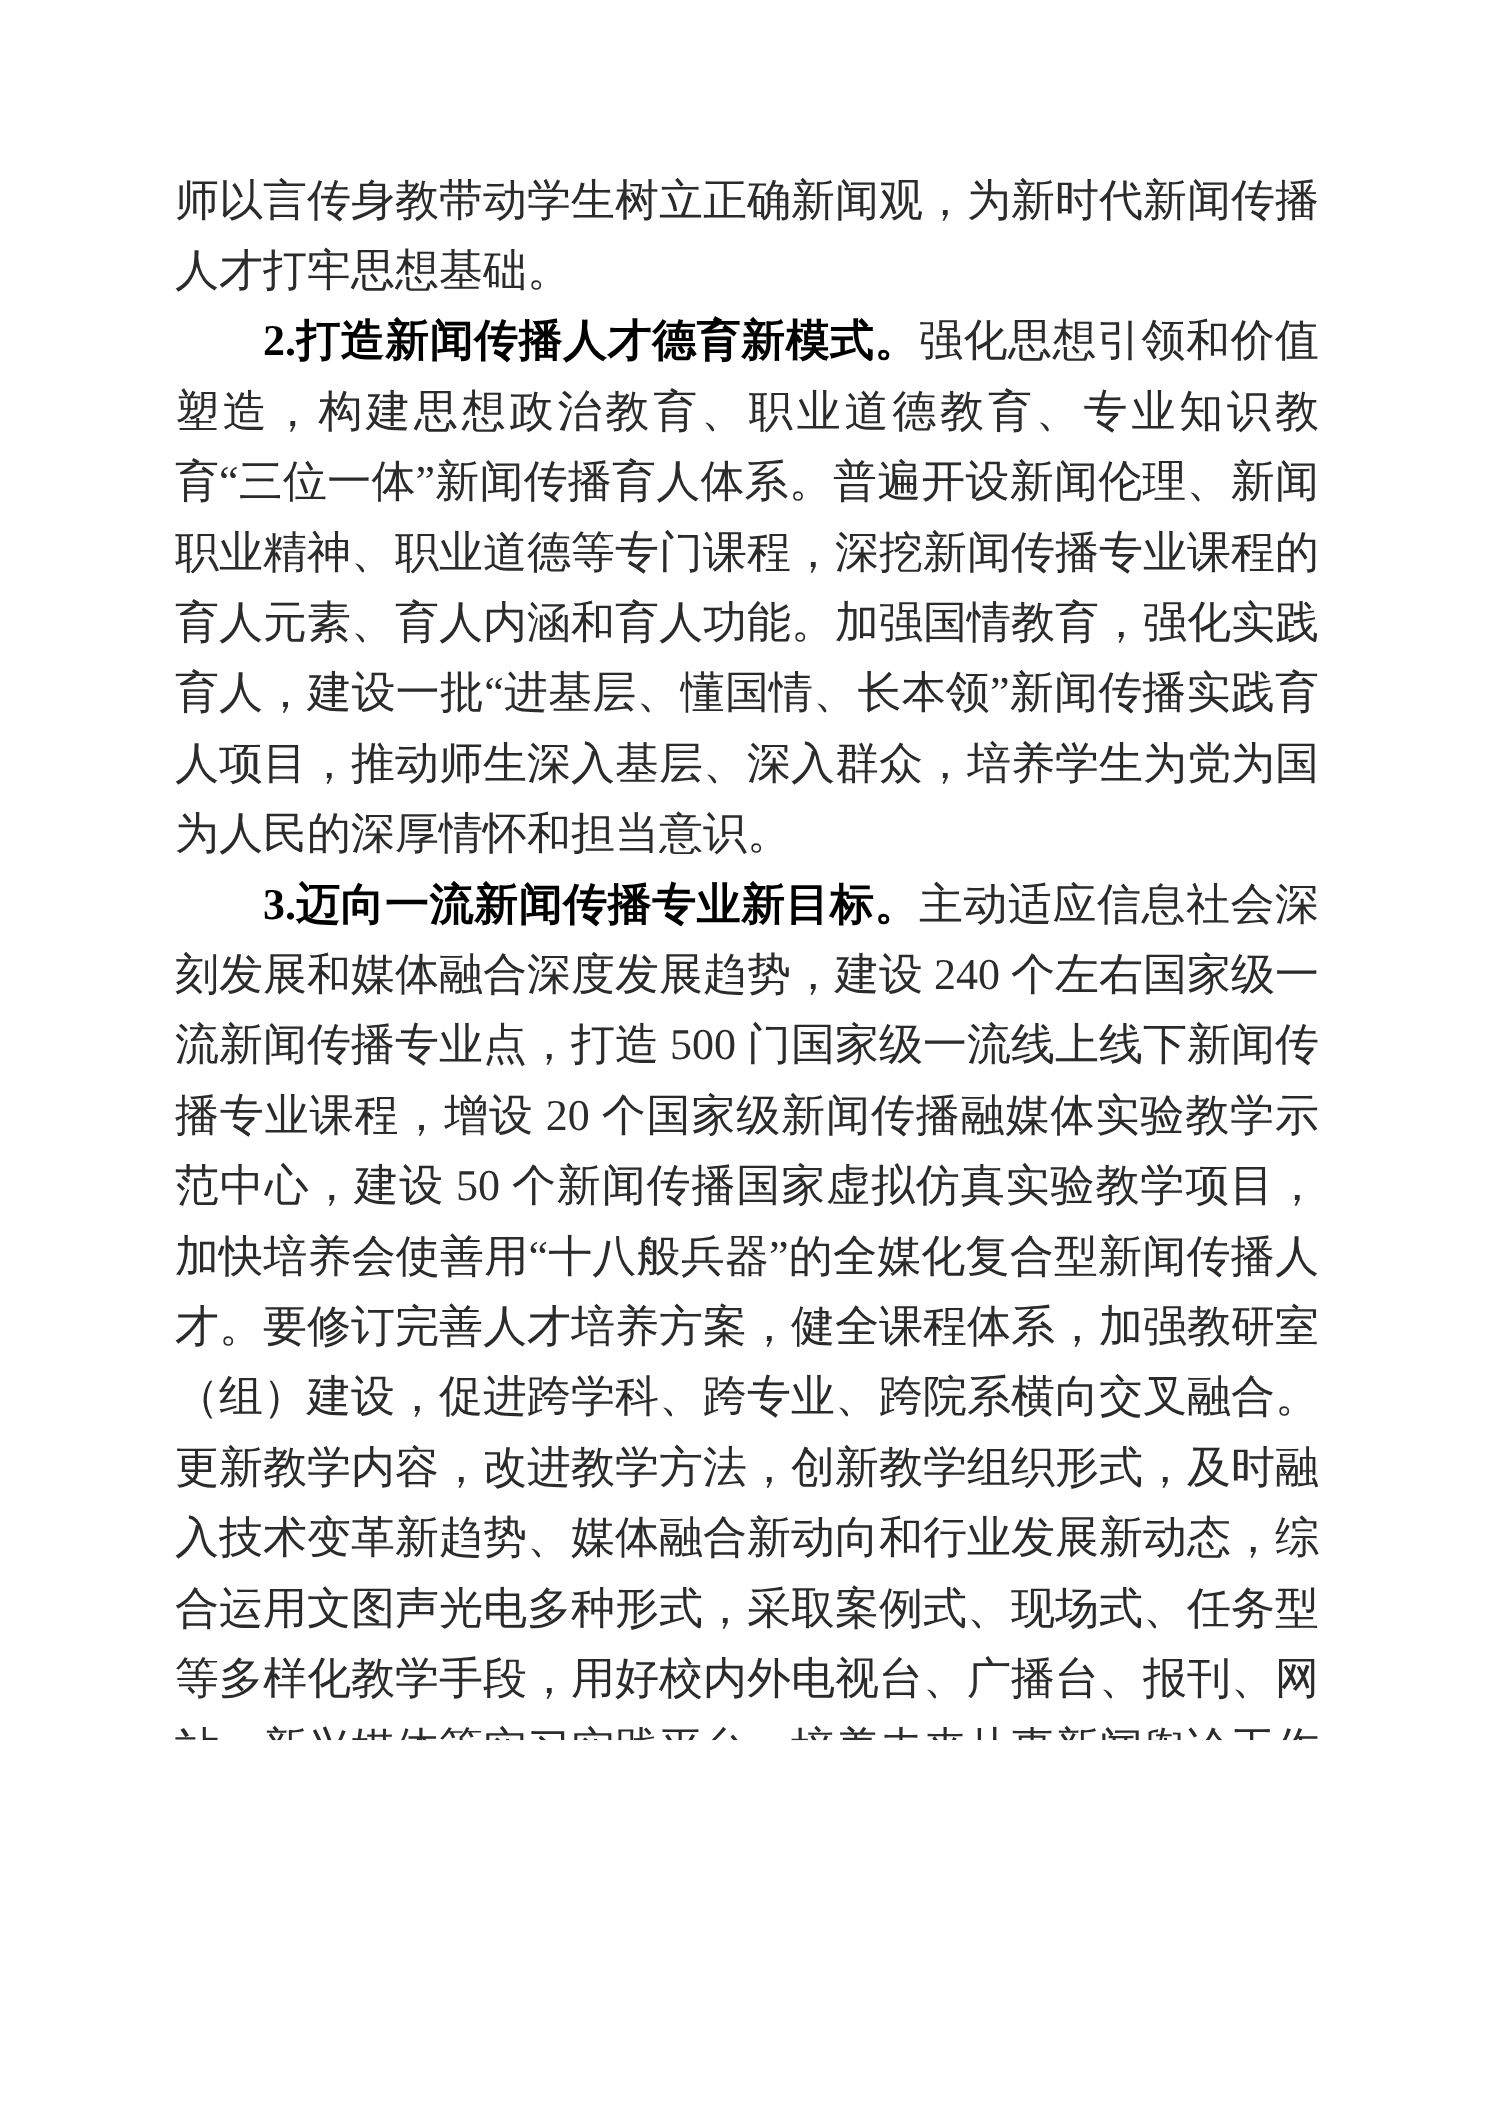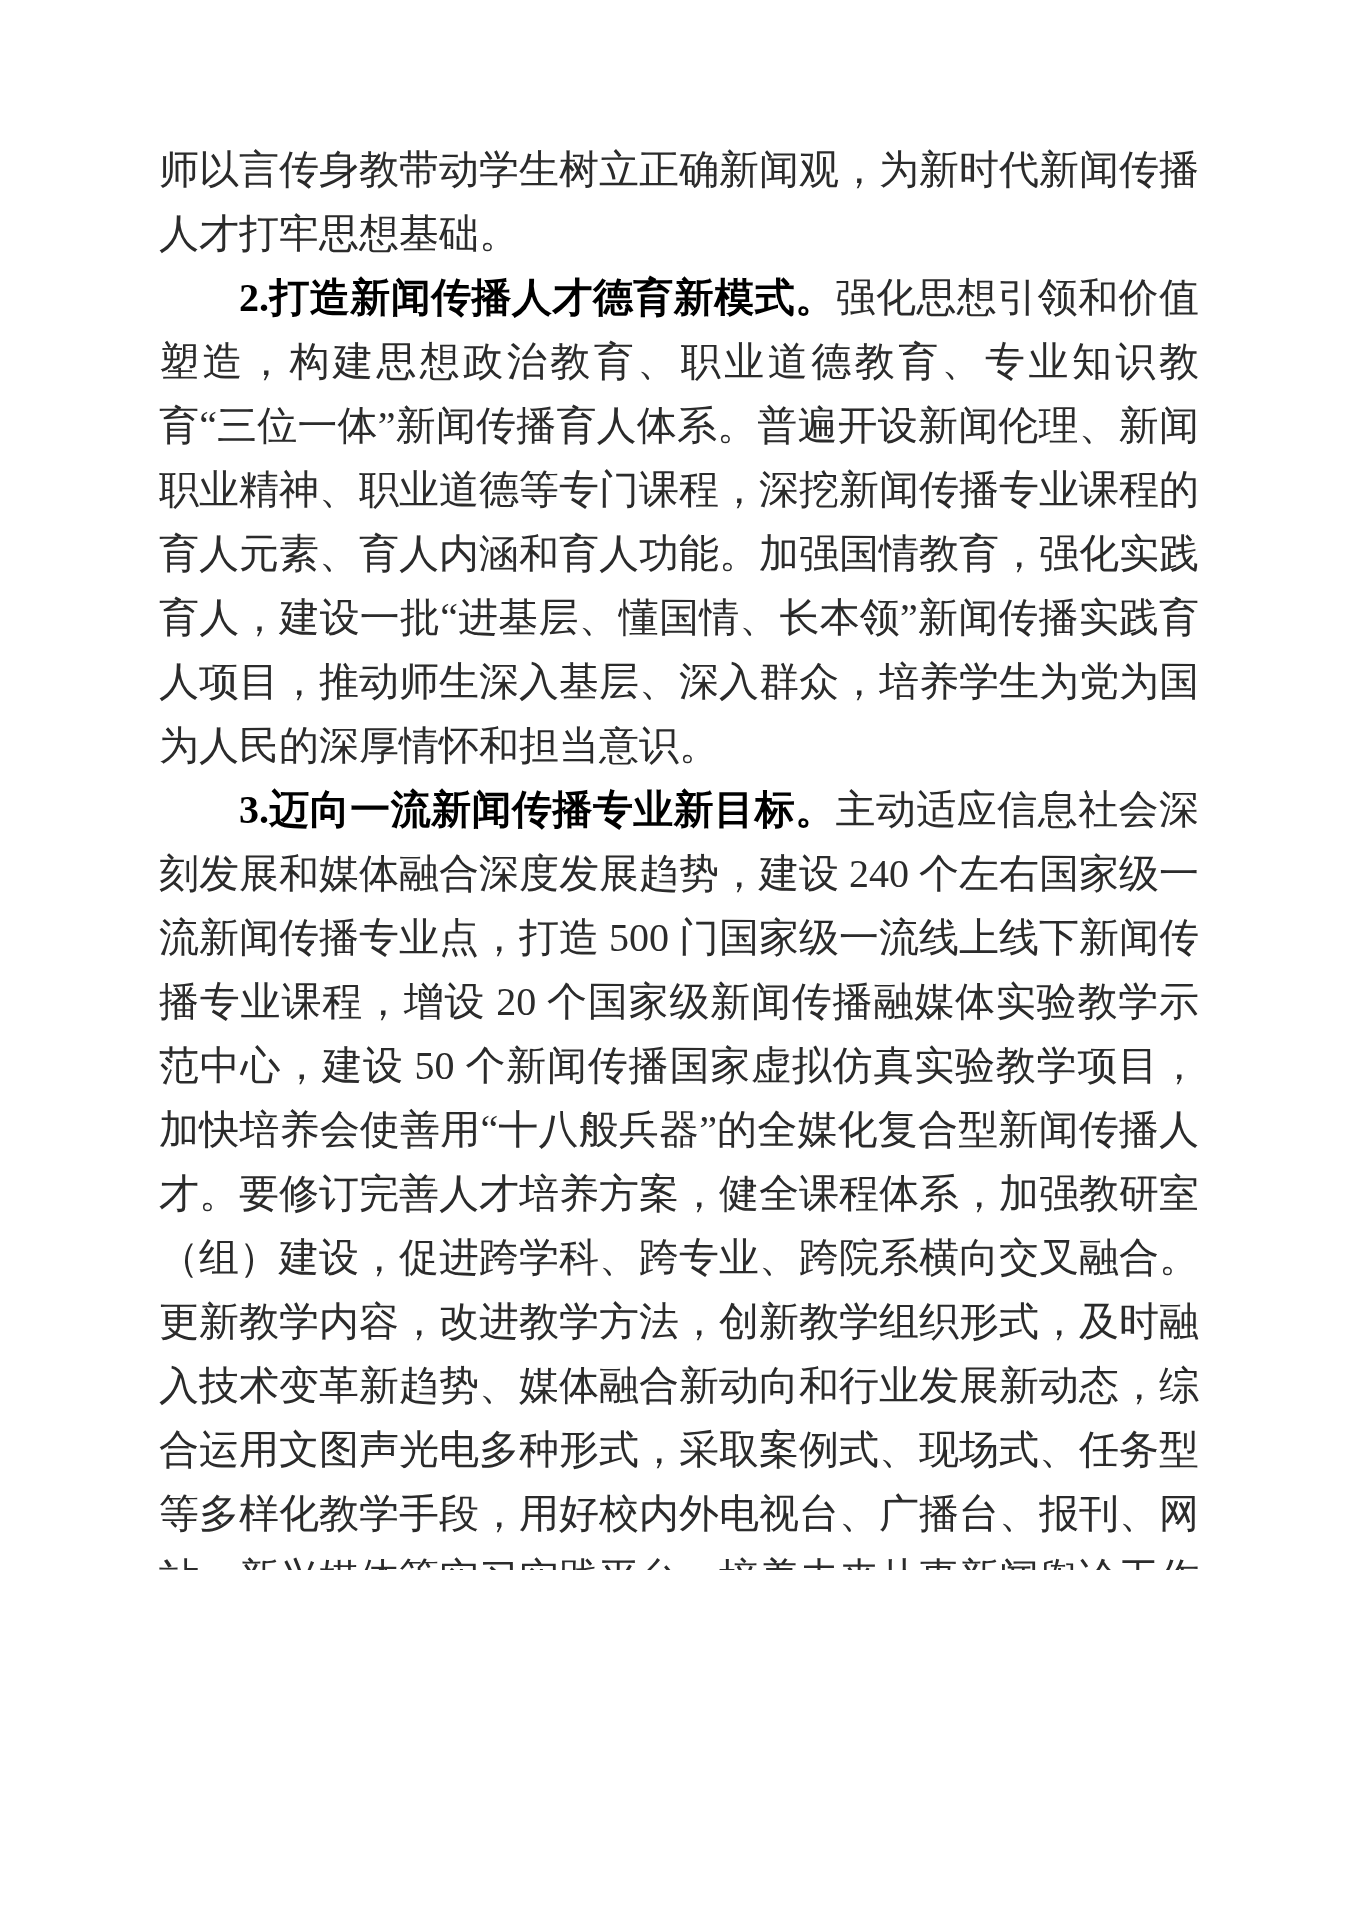--- a/index.html
+++ b/index.html
@@ -7,20 +7,21 @@
     padding: 0;
     background: #ffffff;
   }
   .page {
     position: relative;
     width: 1356px;
     height: 1570px;
     background: #ffffff;
     overflow: hidden;
     font-family: "Liberation Serif", "DejaVu Serif", serif;
+    margin-top: 12px;
   }
   .body-text {
     position: absolute;
     left: 159px;
     top: 138px;
     width: 1040px;
     font-size: 40px;
     line-height: 64px;
     color: #2b2b2b;
     text-align: justify;

